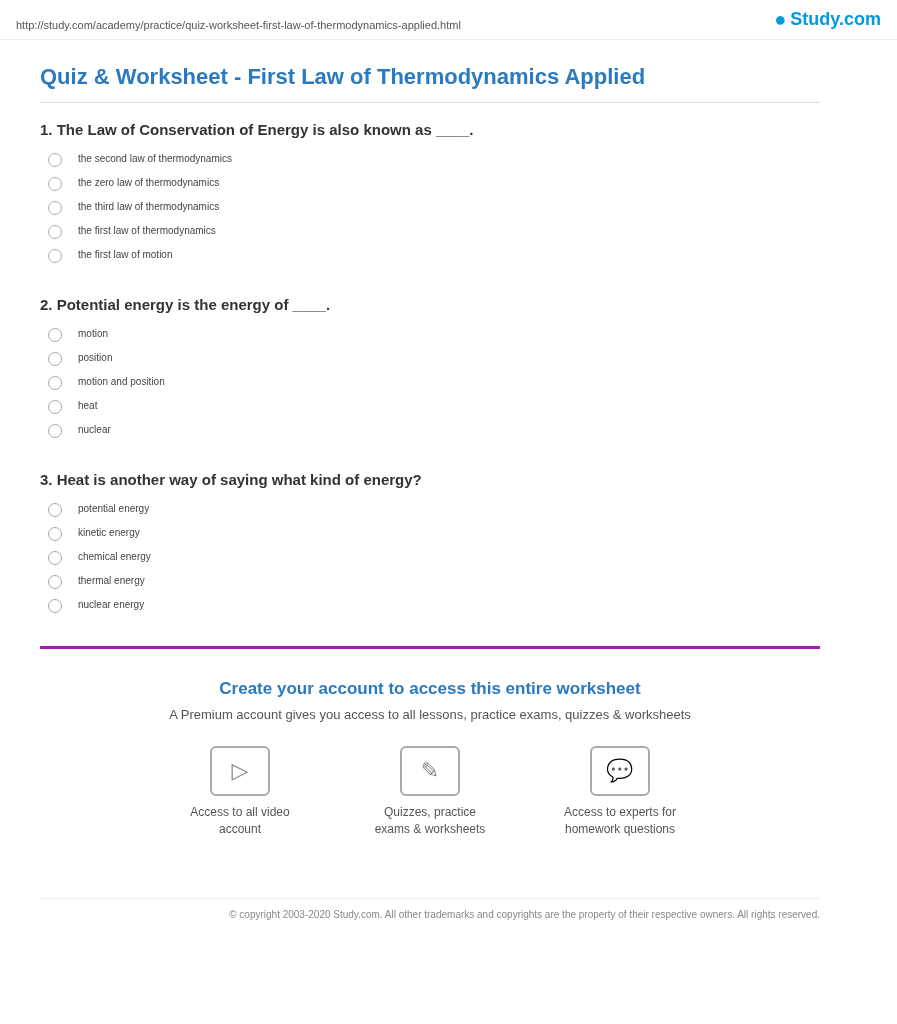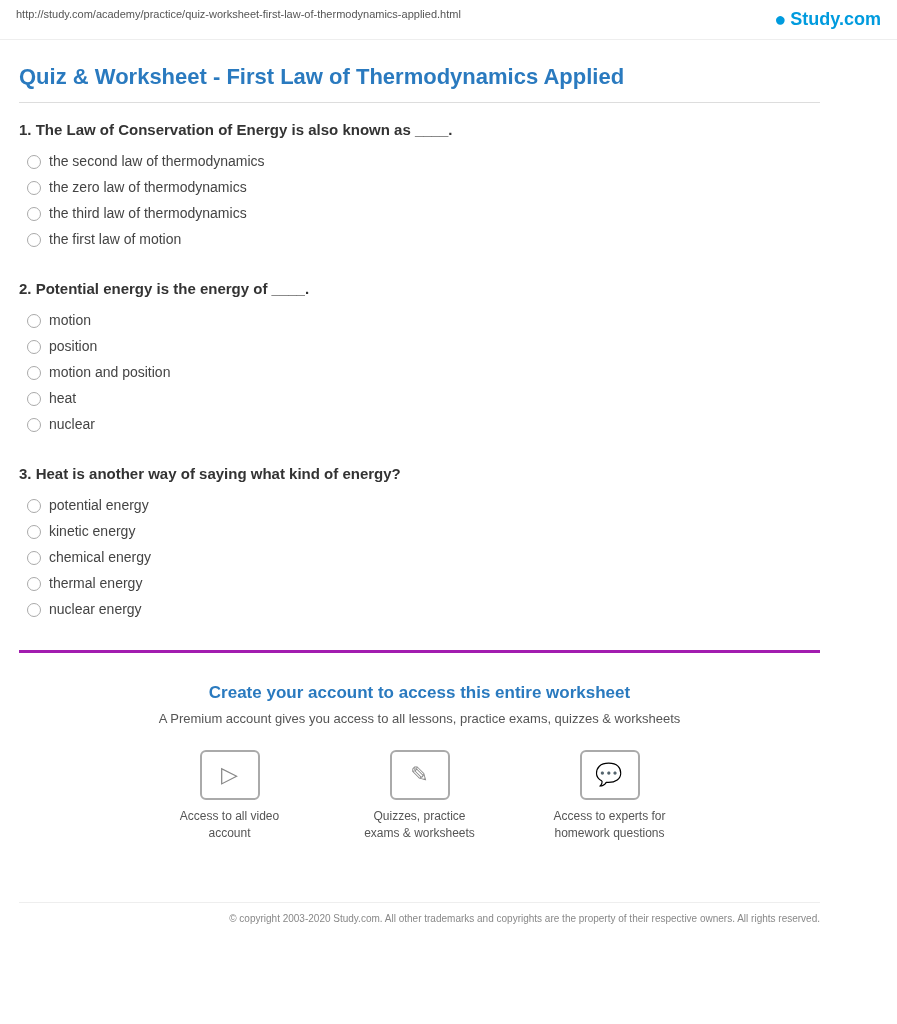--- a/index.html
+++ b/index.html
@@ -7,21 +7,21 @@
       font-family: Arial, sans-serif;
       background: #fff;
       color: #333;
       font-size: 14px;
       width: 897px;
       min-height: 1024px;
     }
     .top-bar {
       display: flex;
       justify-content: space-between;
-      align-items: flex-start;
+      align-items: flex-end;
       padding: 8px 16px;
       border-bottom: 1px solid #eee;
       background: #fff;
     }
     .top-bar-url {
       font-size: 11px;
       color: #555;
     }
     .logo-area {
       display: flex;
@@ -31,21 +31,21 @@
     .logo-icon {
       color: #009bde;
       font-size: 20px;
     }
     .logo-text {
       font-size: 18px;
       font-weight: bold;
       color: #009bde;
     }
     .content {
-      padding: 24px 40px 40px 19px;
+      padding: 24px 40px 40px 40px;
       max-width: 860px;
     }
     .page-title {
       font-size: 22px;
       font-weight: bold;
       color: #2a7abf;
       margin-bottom: 18px;
       padding-bottom: 12px;
       border-bottom: 1px solid #ddd;
     }
@@ -58,24 +58,24 @@
       color: #333;
       margin-bottom: 10px;
     }
     .options-list {
       list-style: none;
       padding: 0;
       margin: 0;
     }
     .options-list li {
       display: flex;
-      align-items: flex-end;
+      align-items: flex-start;
       padding: 5px 0 5px 8px;
-      gap: 8px;
-      font-size: 14px;
+      gap: 16px;
+      font-size: 10px;
       color: #444;
     }
     .radio-circle {
       width: 14px;
       height: 14px;
       border: 1.5px solid #aaa;
       border-radius: 50%;
       display: inline-block;
       flex-shrink: 0;
       background: #fff;
@@ -169,20 +169,24 @@
             <span class="radio-circle"></span>
             <span>the second law of thermodynamics</span>
           </li>
           <li>
             <span class="radio-circle"></span>
             <span>the zero law of thermodynamics</span>
           </li>
           <li>
             <span class="radio-circle"></span>
             <span>the third law of thermodynamics</span>
+          </li>
+          <li>
+            <span class="radio-circle"></span>
+            <span>the first law of thermodynamics</span>
           </li>
           <li>
             <span class="radio-circle"></span>
             <span>the first law of motion</span>
           </li>
         </ul>
       </div>
       <div class="question-block">
         <div class="question-text">2. Potential energy is the energy of ____.</div>
         <ul class="options-list">

